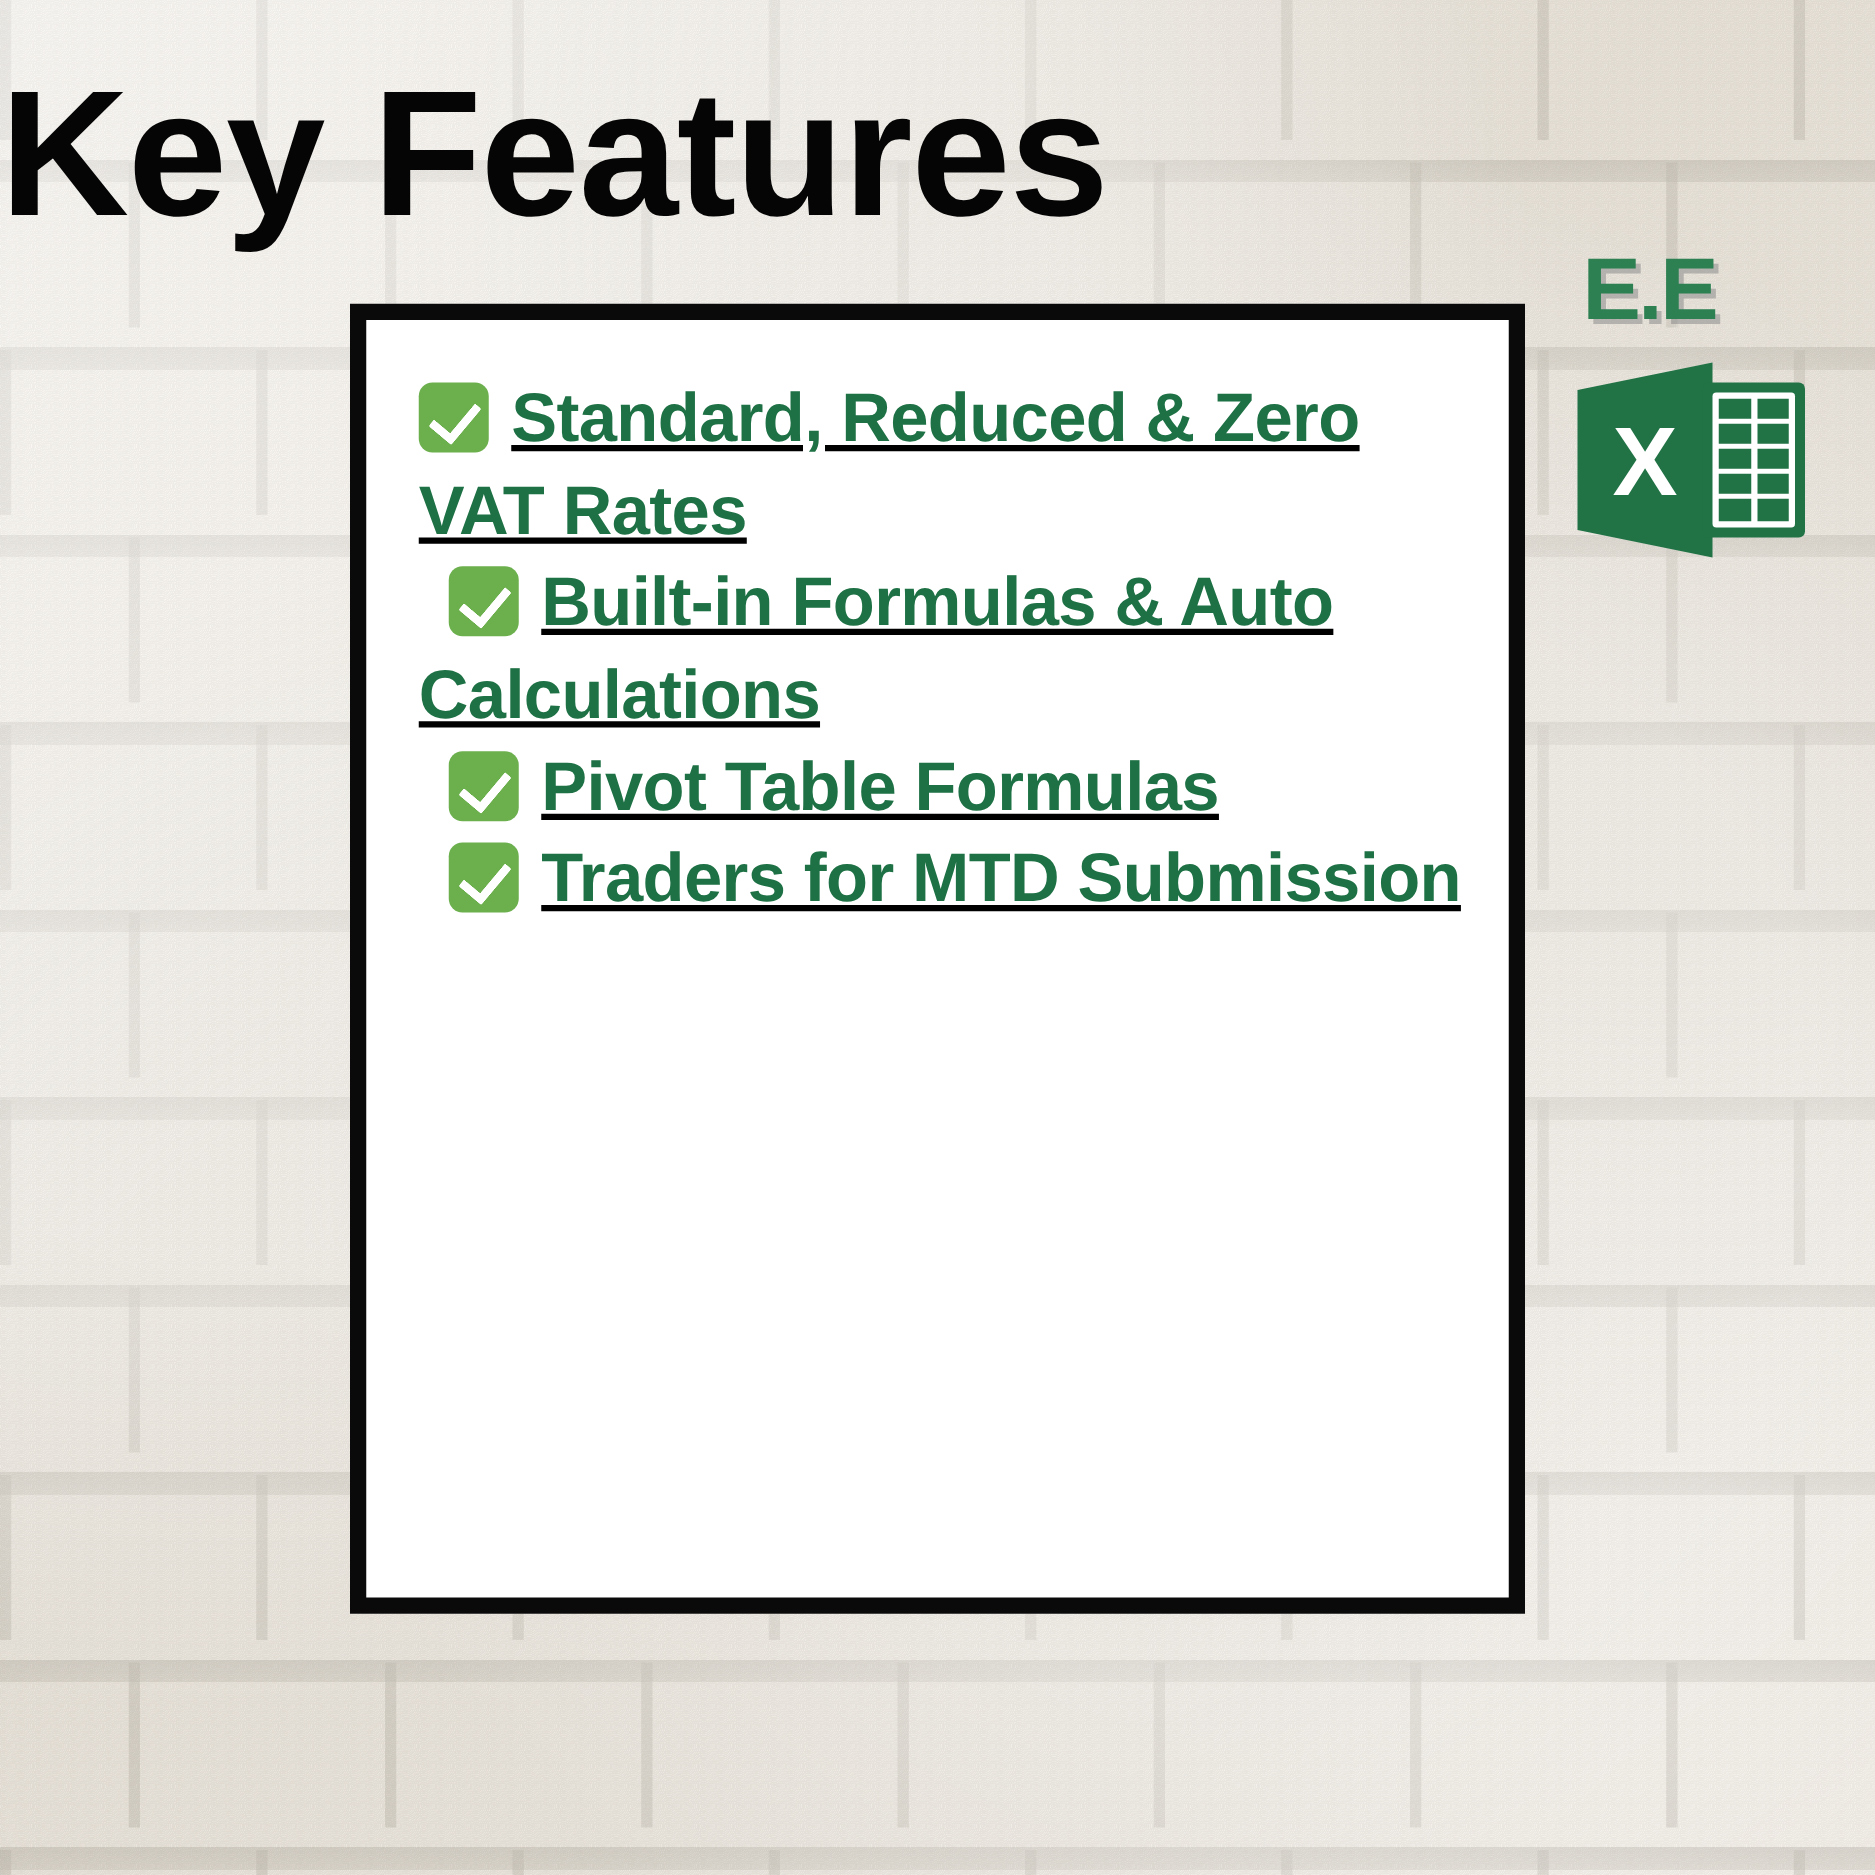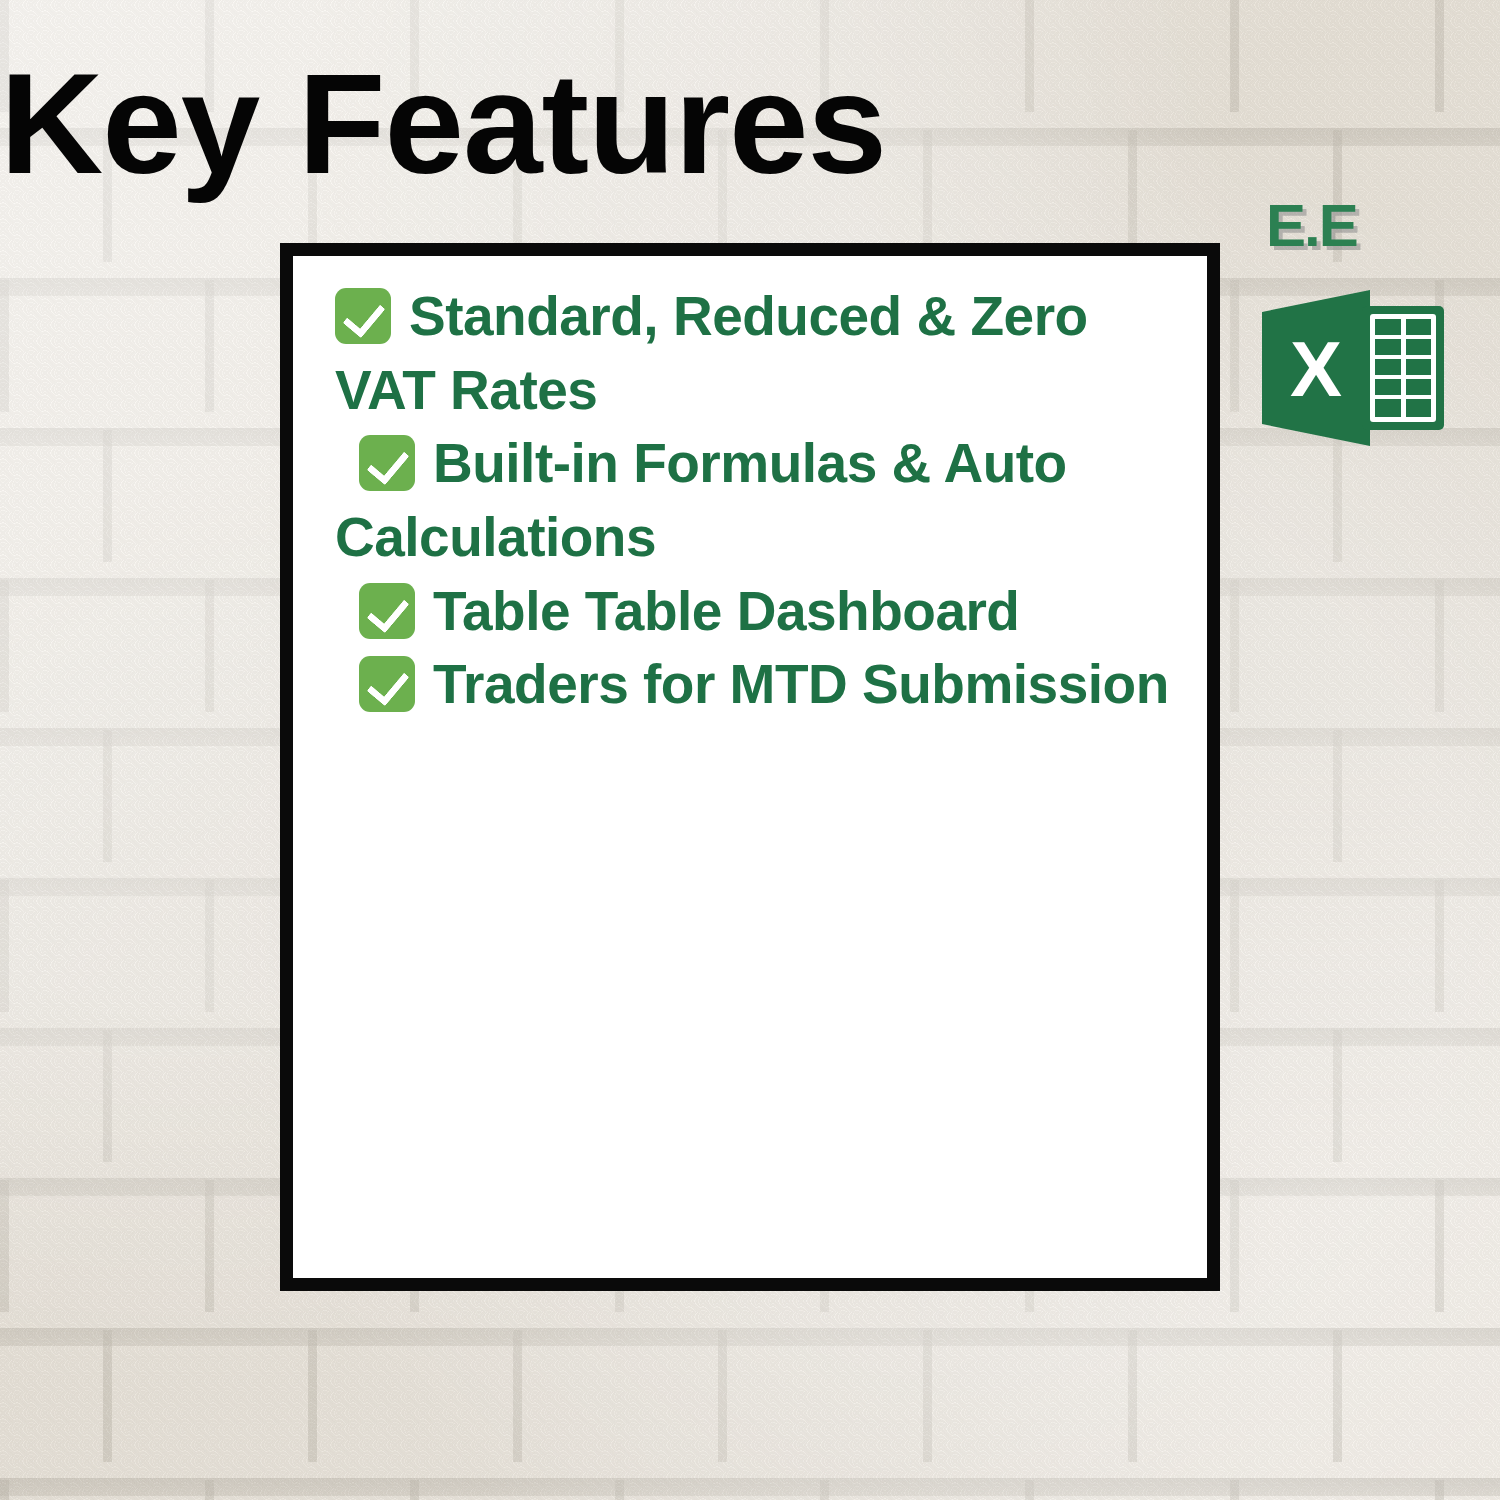--- a/index.html
+++ b/index.html
@@ -79,21 +79,21 @@
 
   
   #logo {
     position:absolute;
     left:1252px; top:196px;
     width:200px; height:258px;
   }
   #logo .ee-text {
     position:absolute;
     left:14px; top:0px;
-    font-size:60px;
+    font-size:70px;
     font-weight:bold;
     color:#2c8052;
     letter-spacing:-2px;
     line-height:1;
     text-shadow:4px 4px 0 rgba(140,140,140,.55);
   }
   #logo .xl {
     position:absolute;
     left:6px; top:88px;
     width:190px; height:168px;
@@ -101,21 +101,22 @@
 
   
   #feature-box {
     position:absolute;
     left:280px; top:243px;
     width:940px; height:1048px;
     background:#ffffff;
     border:13px solid #0a0a0a;
   }
   #feature-list {
-    padding:24px 30px 0 42px;
+    padding:42px 30px 0 42px;
+    text-decoration:underline;
   }
   .feature-item {
     color:#1e7145;
     font-size:55px;
     font-weight:bold;
     line-height:1.34;
     letter-spacing:-0.5px;
     text-indent:24px;
   }
   .feature-item.first { text-indent:0px; }
@@ -293,19 +294,19 @@
         <rect x="148" y="115" width="25" height="18"></rect>
       </g>
       <text x="58" y="112" text-anchor="middle" font-family="'Liberation Sans', sans-serif" font-size="78" font-weight="bold" fill="#ffffff">X</text>
     </svg>
   </div>
 
   <div id="feature-box">
     <div id="feature-list">
         <div class="feature-item first"><span class="check-badge"></span><span>Standard, Reduced &amp; Zero VAT Rates</span></div>
         <div class="feature-item"><span class="check-badge"></span><span>Built-in Formulas &amp; Auto Calculations</span></div>
-        <div class="feature-item"><span class="check-badge"></span><span>Table Table Dashboard</span></div>
+        <div class="feature-item"><span class="check-badge"></span><span>Pivot Table Formulas</span></div>
         <div class="feature-item"><span class="check-badge"></span><span>Traders for MTD Submission</span></div>
       </div>
   </div>
 
 
 </div>
 
 </body></html>

